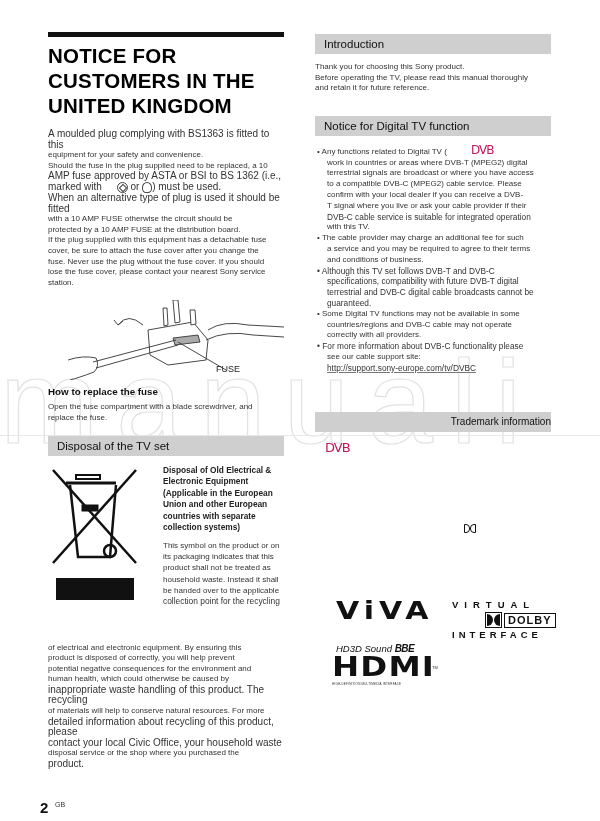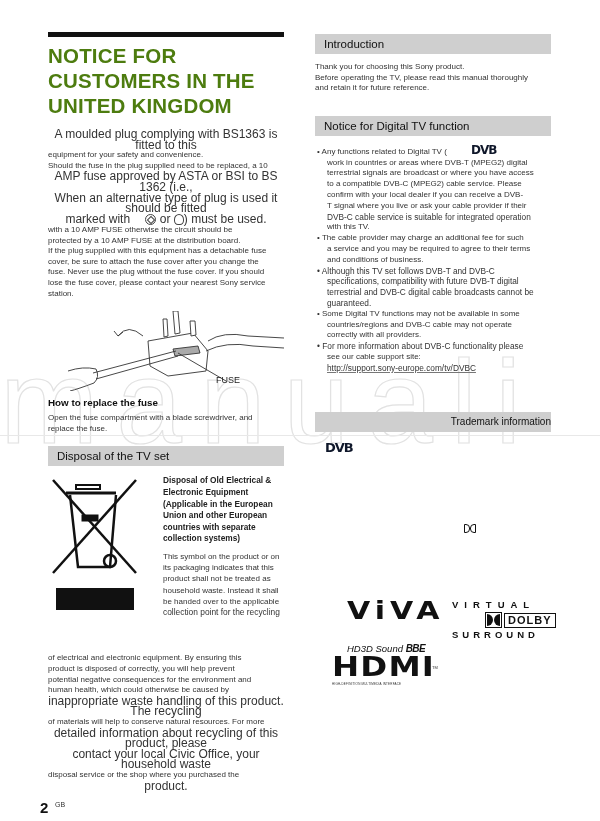--- a/index.html
+++ b/index.html
@@ -7,30 +7,30 @@
          font-family:"Liberation Sans", sans-serif; color:#222; }
   .watermark { position:absolute; left:0; top:355px; width:600px; height:95px;
      font-family:"Liberation Sans", sans-serif; font-size:118px; line-height:95px;
      color:transparent; -webkit-text-stroke:1.2px #e2e2e2; letter-spacing:18px;
      white-space:nowrap; z-index:0; pointer-events:none; }
   .watermark-line { position:absolute; left:0; top:435px; width:600px; height:1px; background:#e8e8e8; z-index:0; }
   .col { position:absolute; z-index:1; }
   .left { left:48px; top:32px; width:236px; }
   .right { left:315px; top:34px; width:236px; }
   .topbar { height:5px; background:#111; margin-bottom:6px; }
-  h1 { margin:0; font-size:20.5px; line-height:25px; font-weight:bold; color:#4d7c0f; letter-spacing:0.2px; }
+  h1 { margin:0; font-size:20.5px; line-height:25px; font-weight:bold; color:#000000; letter-spacing:0.2px; }
   .p { font-size:8px; line-height:10.6px; color:#333; margin:0; }
-  .p.lg { font-size:12px;text-align:center; }
+  .p.lg { font-size:10px; }
   .sec-head { background:#cfcfcf; height:20px; line-height:20px; padding-left:9px;
      font-weight:normal; font-size:11.5px; color:#111; }
   h3 { font-size:9.8px; font-weight:bold; margin:0; color:#111; }
   .bullets { list-style:none; margin:0; padding:0; }
   .bullets li { font-size:8px; line-height:10.8px; color:#333; padding-left:8px; text-indent:-6px; margin:0; }
   .bullets li .cont { display:block; text-indent:0; padding-left:4px; }
-  .dvb { font-weight:bold; font-family:"DejaVu Sans", sans-serif; font-size:12px; letter-spacing:-1px; color:#0f172a; }
+  .dvb { font-weight:normal; font-family:"DejaVu Sans", sans-serif; font-size:12px; letter-spacing:-1px; color:#be185d; }
   .page-num { position:absolute; left:40px; top:799px; font-size:15px; font-weight:bold; color:#111; z-index:1; }
   .page-lang { position:absolute; left:55px; top:801px; font-size:7px; color:#333; z-index:1; }
 </style>
 </head>
 <body>
 
 <div class="watermark">manuali</div>
 <div class="watermark-line"></div>
 
 <div class="col left">
@@ -39,29 +39,29 @@
     <div>NOTICE FOR</div>
     <div>CUSTOMERS IN THE</div>
     <div>UNITED KINGDOM</div>
   </h1>
 
   <div style="margin-top:11px;">
     <p class="p lg">A moulded plug complying with BS1363 is fitted to this</p>
     <p class="p">equipment for your safety and convenience.</p>
     <p class="p">Should the fuse in the plug supplied need to be replaced, a 10</p>
     <p class="p lg">AMP fuse approved by ASTA or BSI to BS 1362 (i.e.,</p>
-    <p class="p lg">When an alternative type of plug is used it should be fitted</p>
     <p class="p lg">
       <span>marked with</span>
       <span style="display:inline-block;margin-left:12px;width:9px;height:9px;border:1px solid #444;border-radius:50%;vertical-align:middle;position:relative;">
         <span style="position:absolute;left:2px;top:2px;width:4px;height:4px;border:1px solid #444;transform:rotate(45deg);"></span>
       </span>
       <span>or</span>
       <span style="display:inline-block;width:8px;height:9px;border:1px solid #444;border-radius:50% 50% 40% 40%;vertical-align:middle;"></span><span>) must be used.</span>
     </p>
+    <p class="p lg">When an alternative type of plug is used it should be fitted</p>
     <p class="p">with a 10 AMP FUSE otherwise the circuit should be</p>
     <p class="p">protected by a 10 AMP FUSE at the distribution board.</p>
     <p class="p">If the plug supplied with this equipment has a detachable fuse</p>
     <p class="p">cover, be sure to attach the fuse cover after you change the</p>
     <p class="p">fuse. Never use the plug without the fuse cover. If you should</p>
     <p class="p">lose the fuse cover, please contact your nearest Sony service</p>
     <p class="p">station.</p>
   </div>
 
   <div style="position:relative;height:80px;margin-top:12px;text-decoration:underline;">
@@ -187,38 +187,38 @@
   <div class="sec-head" style="margin-top:38px;font-size:10px;text-align:right;">Trademark information</div>
   <div style="margin-top:6px;padding-left:10px;">
     <span class="dvb" style="font-size:13px;">DVB</span>
   </div>
 
   <div style="position:absolute;left:149px;top:490px;width:12px;height:9px;display:flex;gap:0;">
     <span style="width:6px;height:9px;border:1.5px solid #111;border-radius:0 4px 4px 0;box-sizing:border-box;"></span>
     <span style="width:6px;height:9px;border:1.5px solid #111;border-radius:4px 0 0 4px;box-sizing:border-box;"></span>
   </div>
 
-  <div style="position:absolute;left:32px;top:565px;width:90px;">
+  <div style="position:absolute;left:21px;top:565px;width:90px;">
     <div style="font-size:24px;font-weight:bold;letter-spacing:4px;color:#111;line-height:24px;transform:scaleX(1.25);transform-origin:left;font-family:'DejaVu Sans',sans-serif;">ViVA</div>
     <div style="font-size:9.5px;font-style:italic;color:#111;margin-top:20px;white-space:nowrap;">
       <span>HD3D Sound</span>
       <span style="font-weight:bold;font-size:10px;letter-spacing:-0.5px;">BBE</span>
     </div>
   </div>
 
   <div style="position:absolute;left:137px;top:566px;width:90px;">
     <div style="font-size:9.5px;font-weight:bold;letter-spacing:6px;color:#111;line-height:10px;">VIRTUAL</div>
     <div style="display:flex;align-items:center;margin-top:2px;padding-left:33px;">
       <span style="display:flex;border:1.5px solid #111;height:12px;padding:1px;">
         <span style="width:6px;height:12px;background:#111;border-radius:0 6px 6px 0;margin-right:1px;"></span>
         <span style="width:6px;height:12px;background:#111;border-radius:6px 0 0 6px;"></span>
       </span>
       <span style="margin-left:2px;border:1.5px solid #111;font-size:11px;font-weight:bold;padding:0 3px;line-height:13px;color:#111;letter-spacing:1px;">DOLBY</span>
     </div>
-    <div style="font-size:9.5px;font-weight:bold;letter-spacing:4px;color:#111;line-height:11px;margin-top:1px;">SURROUND</div>
+    <div style="font-size:9.5px;font-weight:bold;letter-spacing:4px;color:#111;line-height:11px;margin-top:1px;">INTERFACE</div>
   </div>
 
   <div style="position:absolute;left:17px;top:620px;width:110px;">
     <div style="display:flex;align-items:center;">
       <span style="font-size:27px;font-weight:900;color:#111;line-height:26px;letter-spacing:1px;transform:scaleX(1.2);transform-origin:left;display:inline-block;font-family:'DejaVu Sans',sans-serif;">HDMI</span>
       <span style="font-size:4px;margin-left:14px;color:#333;">TM</span>
     </div>
     <div style="font-size:3px;color:#333;margin-top:2px;white-space:nowrap;letter-spacing:0.2px;">HIGH-DEFINITION MULTIMEDIA INTERFACE</div>
   </div>
 </div>

